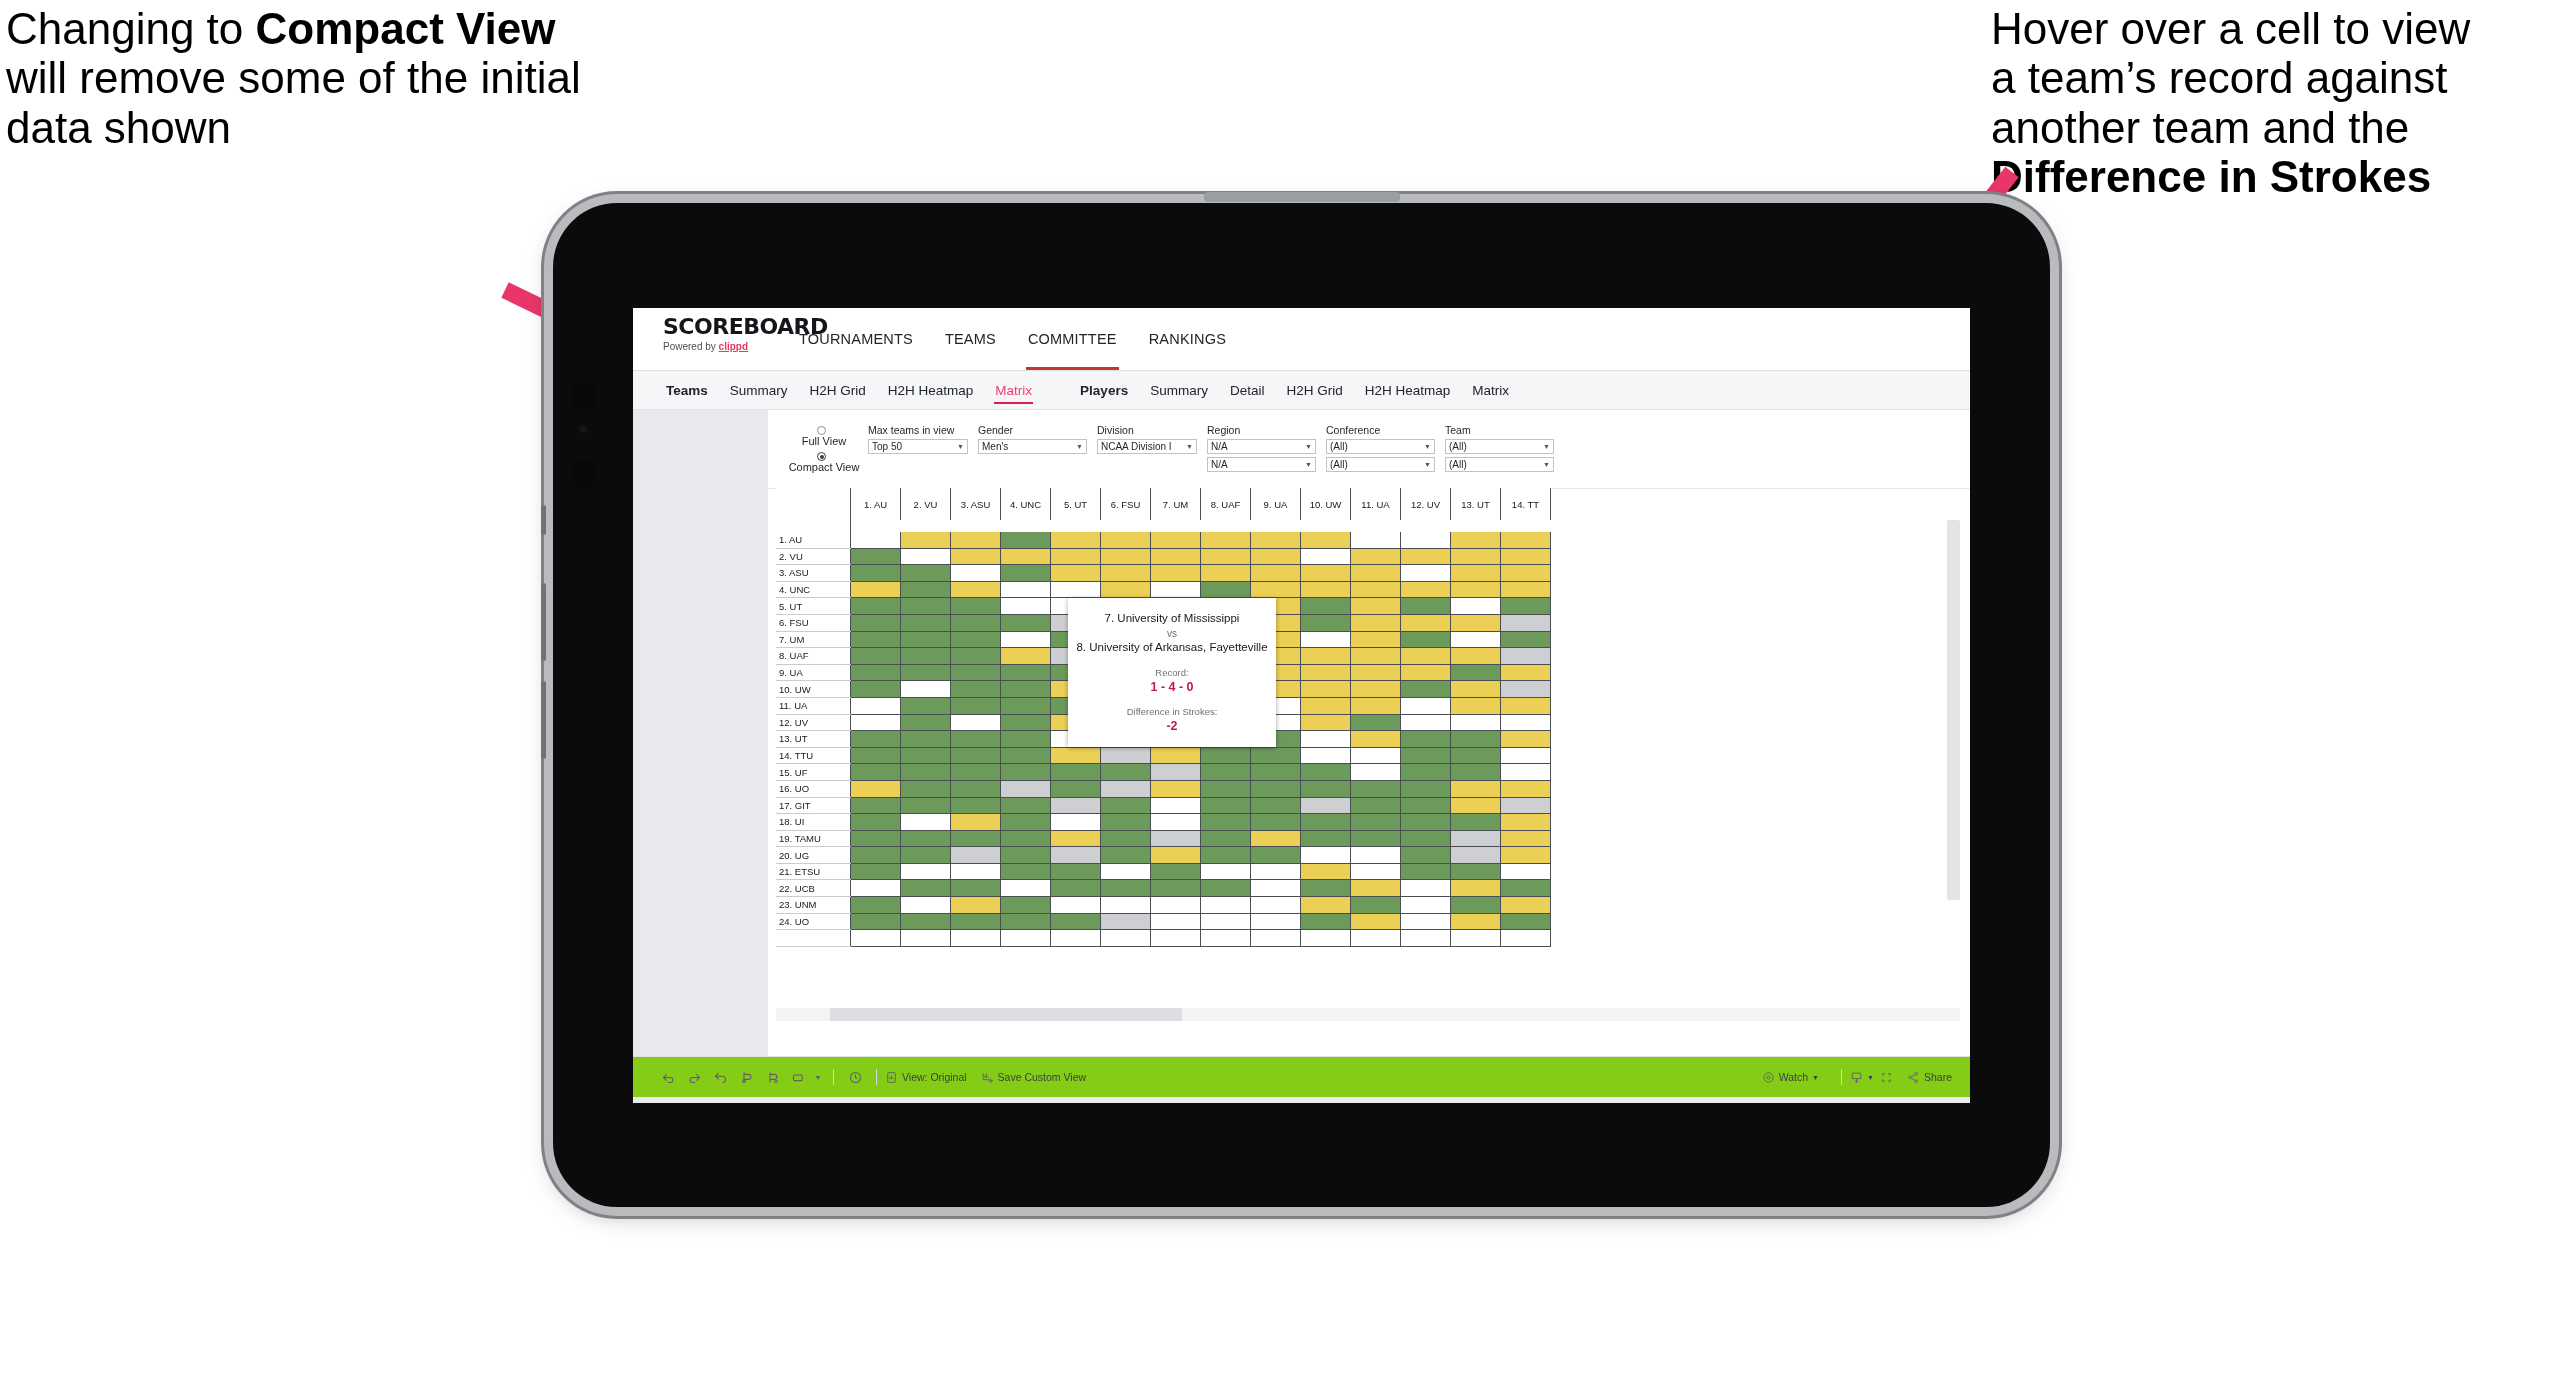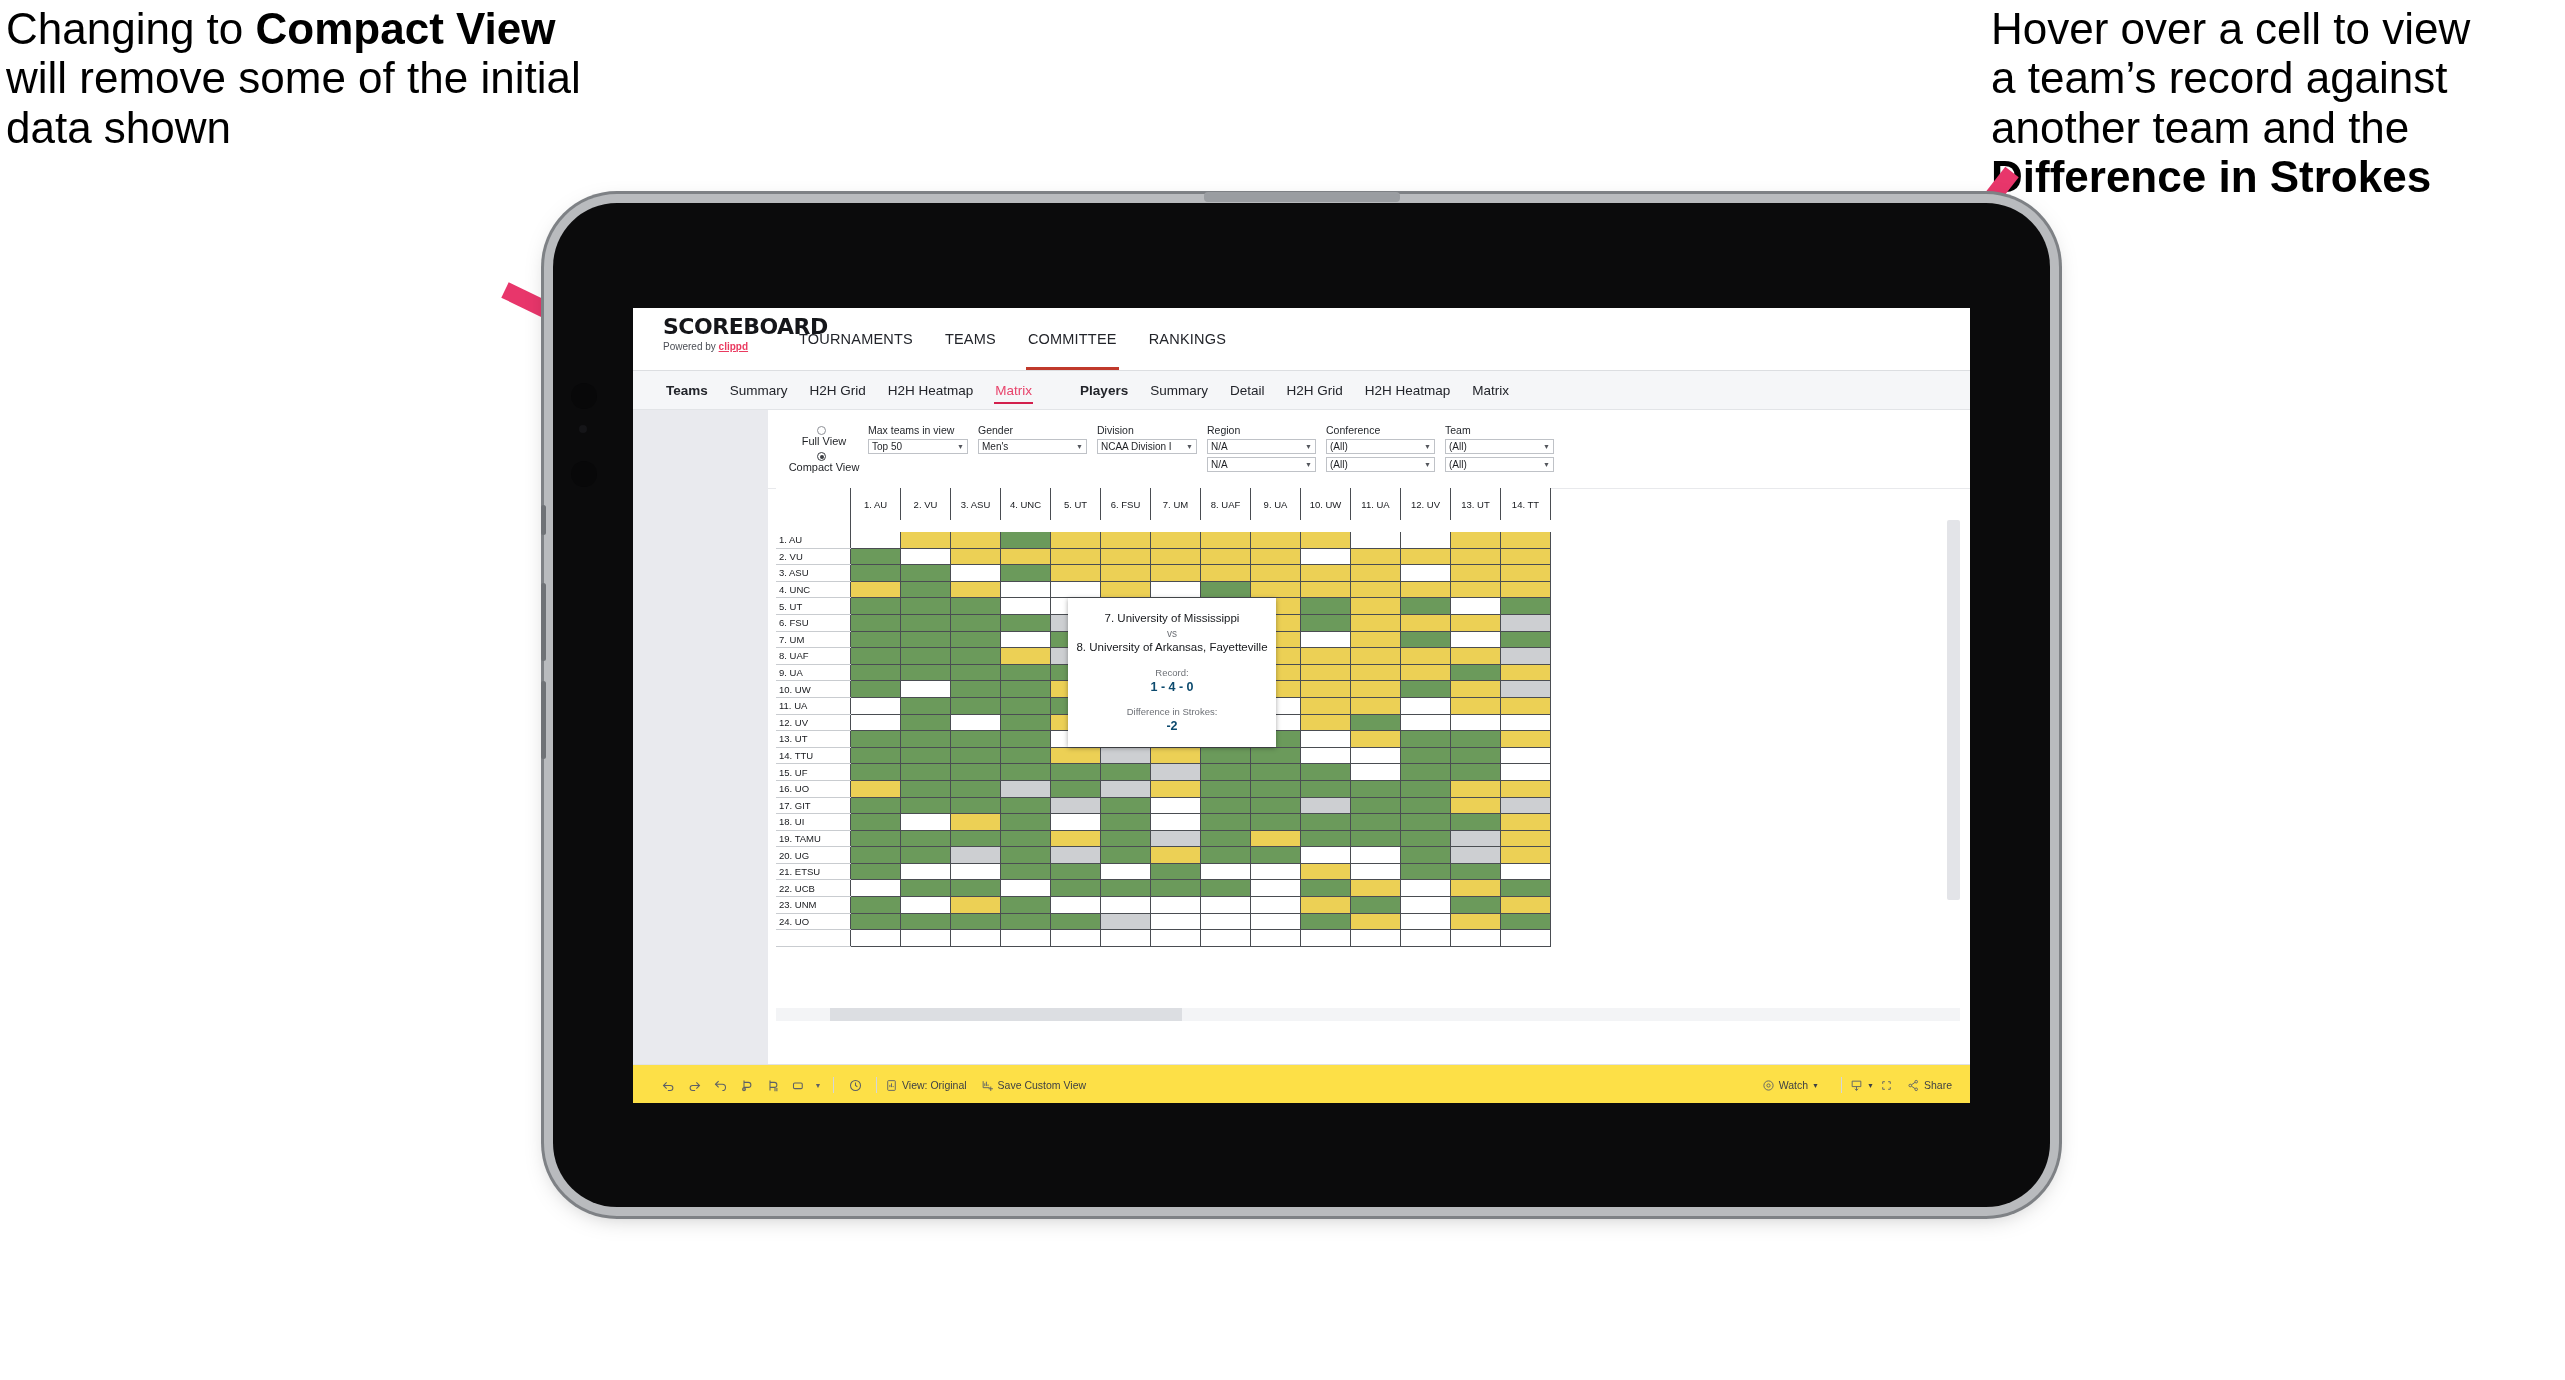--- a/index.html
+++ b/index.html
@@ -106,24 +106,24 @@
   #hscrollTrack{position:absolute;left:8px;right:10px;bottom:44px;height:13px;background:#f3f4f6;}
   #hscrollThumb{position:absolute;left:62px;bottom:44px;width:352px;height:13px;background:#dcdee2;}
   
   #tooltip{
     position:absolute;left:300px;top:188px;width:192px;padding:13px 8px 14px;
     background:#fff;box-shadow:0 1px 5px rgba(0,0,0,.34);text-align:center;z-index:30;
   }
   #tooltip .t1{font-size:11.5px;color:#16181c;line-height:1.35;}
   #tooltip .vs{font-size:10px;color:#6d7076;margin:1px 0 1px;}
   #tooltip .lbl{font-size:9.5px;color:#6d7076;margin-top:12px;}
-  #tooltip .val{font-size:12.5px;color:#0c4a6e;font-weight:bold;margin-top:2px;}
+  #tooltip .val{font-size:12.5px;color:#be185d;font-weight:bold;margin-top:2px;}
   
   #toolbar{
-    position:absolute;left:0;right:0;bottom:0;height:40px;background:#fde047;
+    position:absolute;left:0;right:0;bottom:8px;height:40px;background:#84cc16;
     border-top:1px solid #e0e2e5;display:flex;align-items:center;padding-left:22px;
   }
   .tb-ic{width:26px;height:26px;display:flex;align-items:center;justify-content:center;color:#5d6066;font-size:15px;}
   .tb-sep{width:1px;height:16px;background:#d4d6da;margin:0 8px;}
   .tb-item{display:flex;align-items:center;font-size:10.5px;color:#3c3f45;margin-right:14px;}
   .tb-item .gi{margin-right:4px;display:flex;align-items:center;color:#5d6066;}
   .tb-spacer{flex:1;}
   svg.i{display:block;}
 </style>
 </head>

